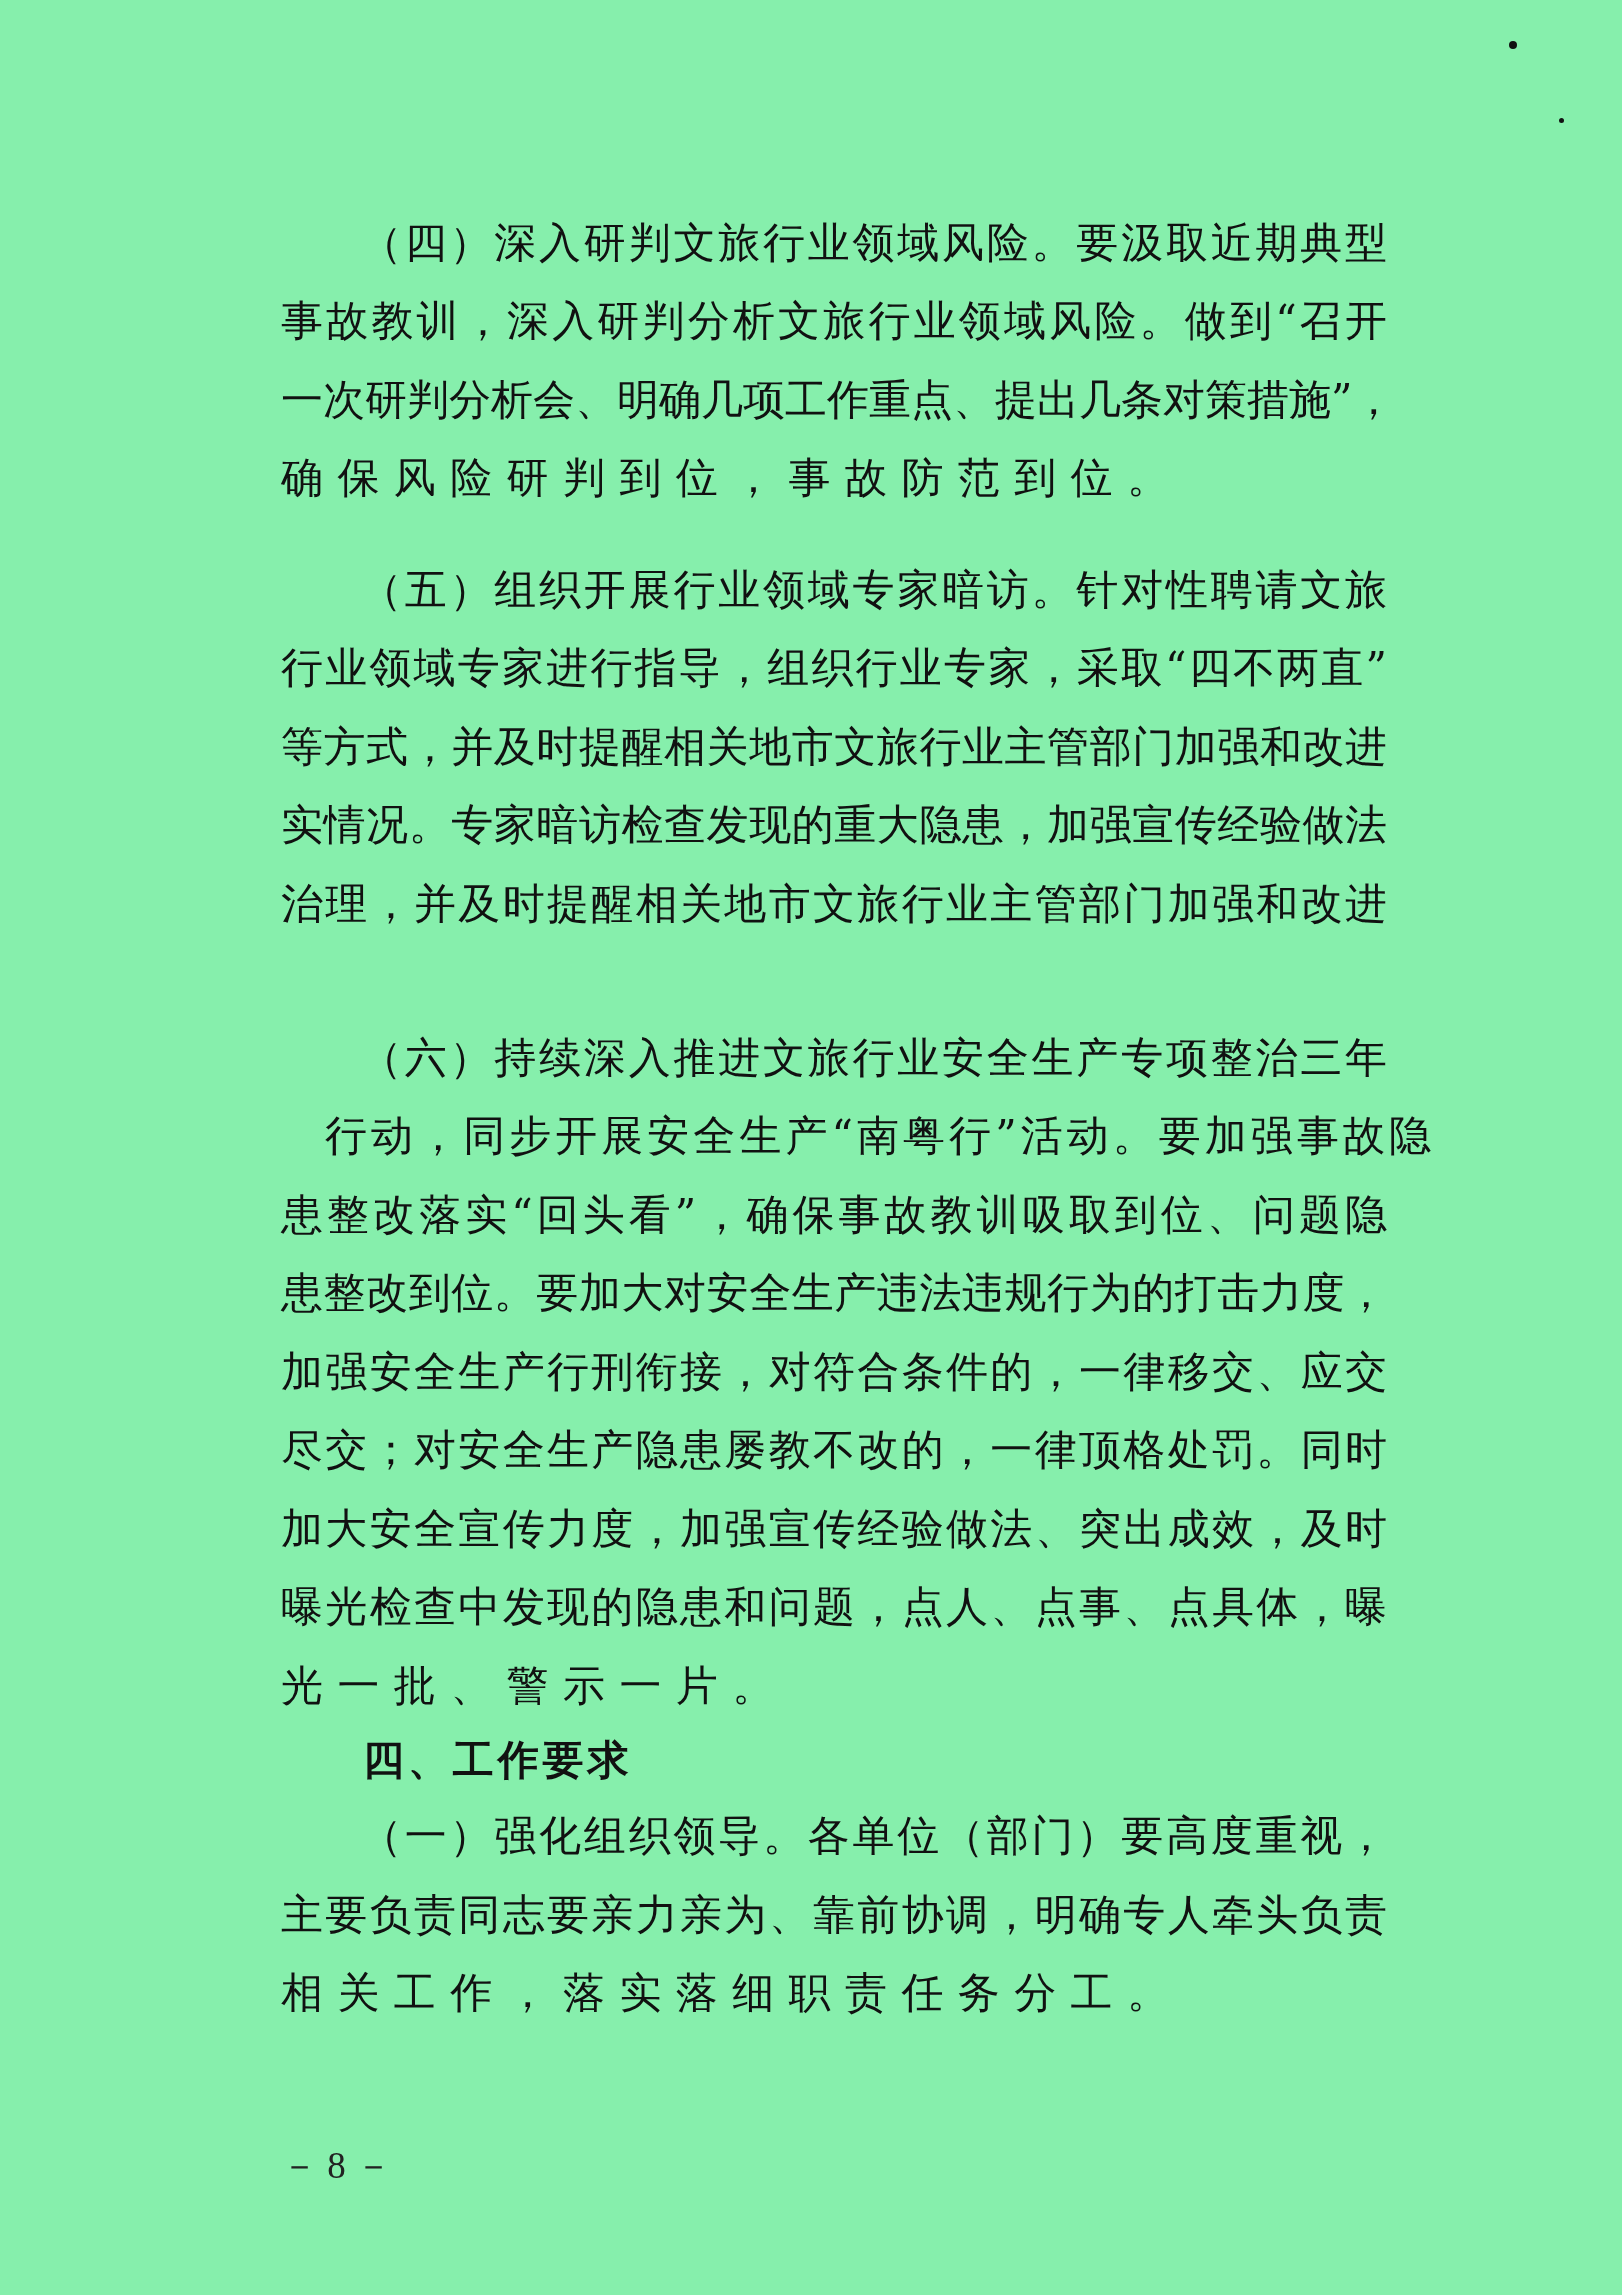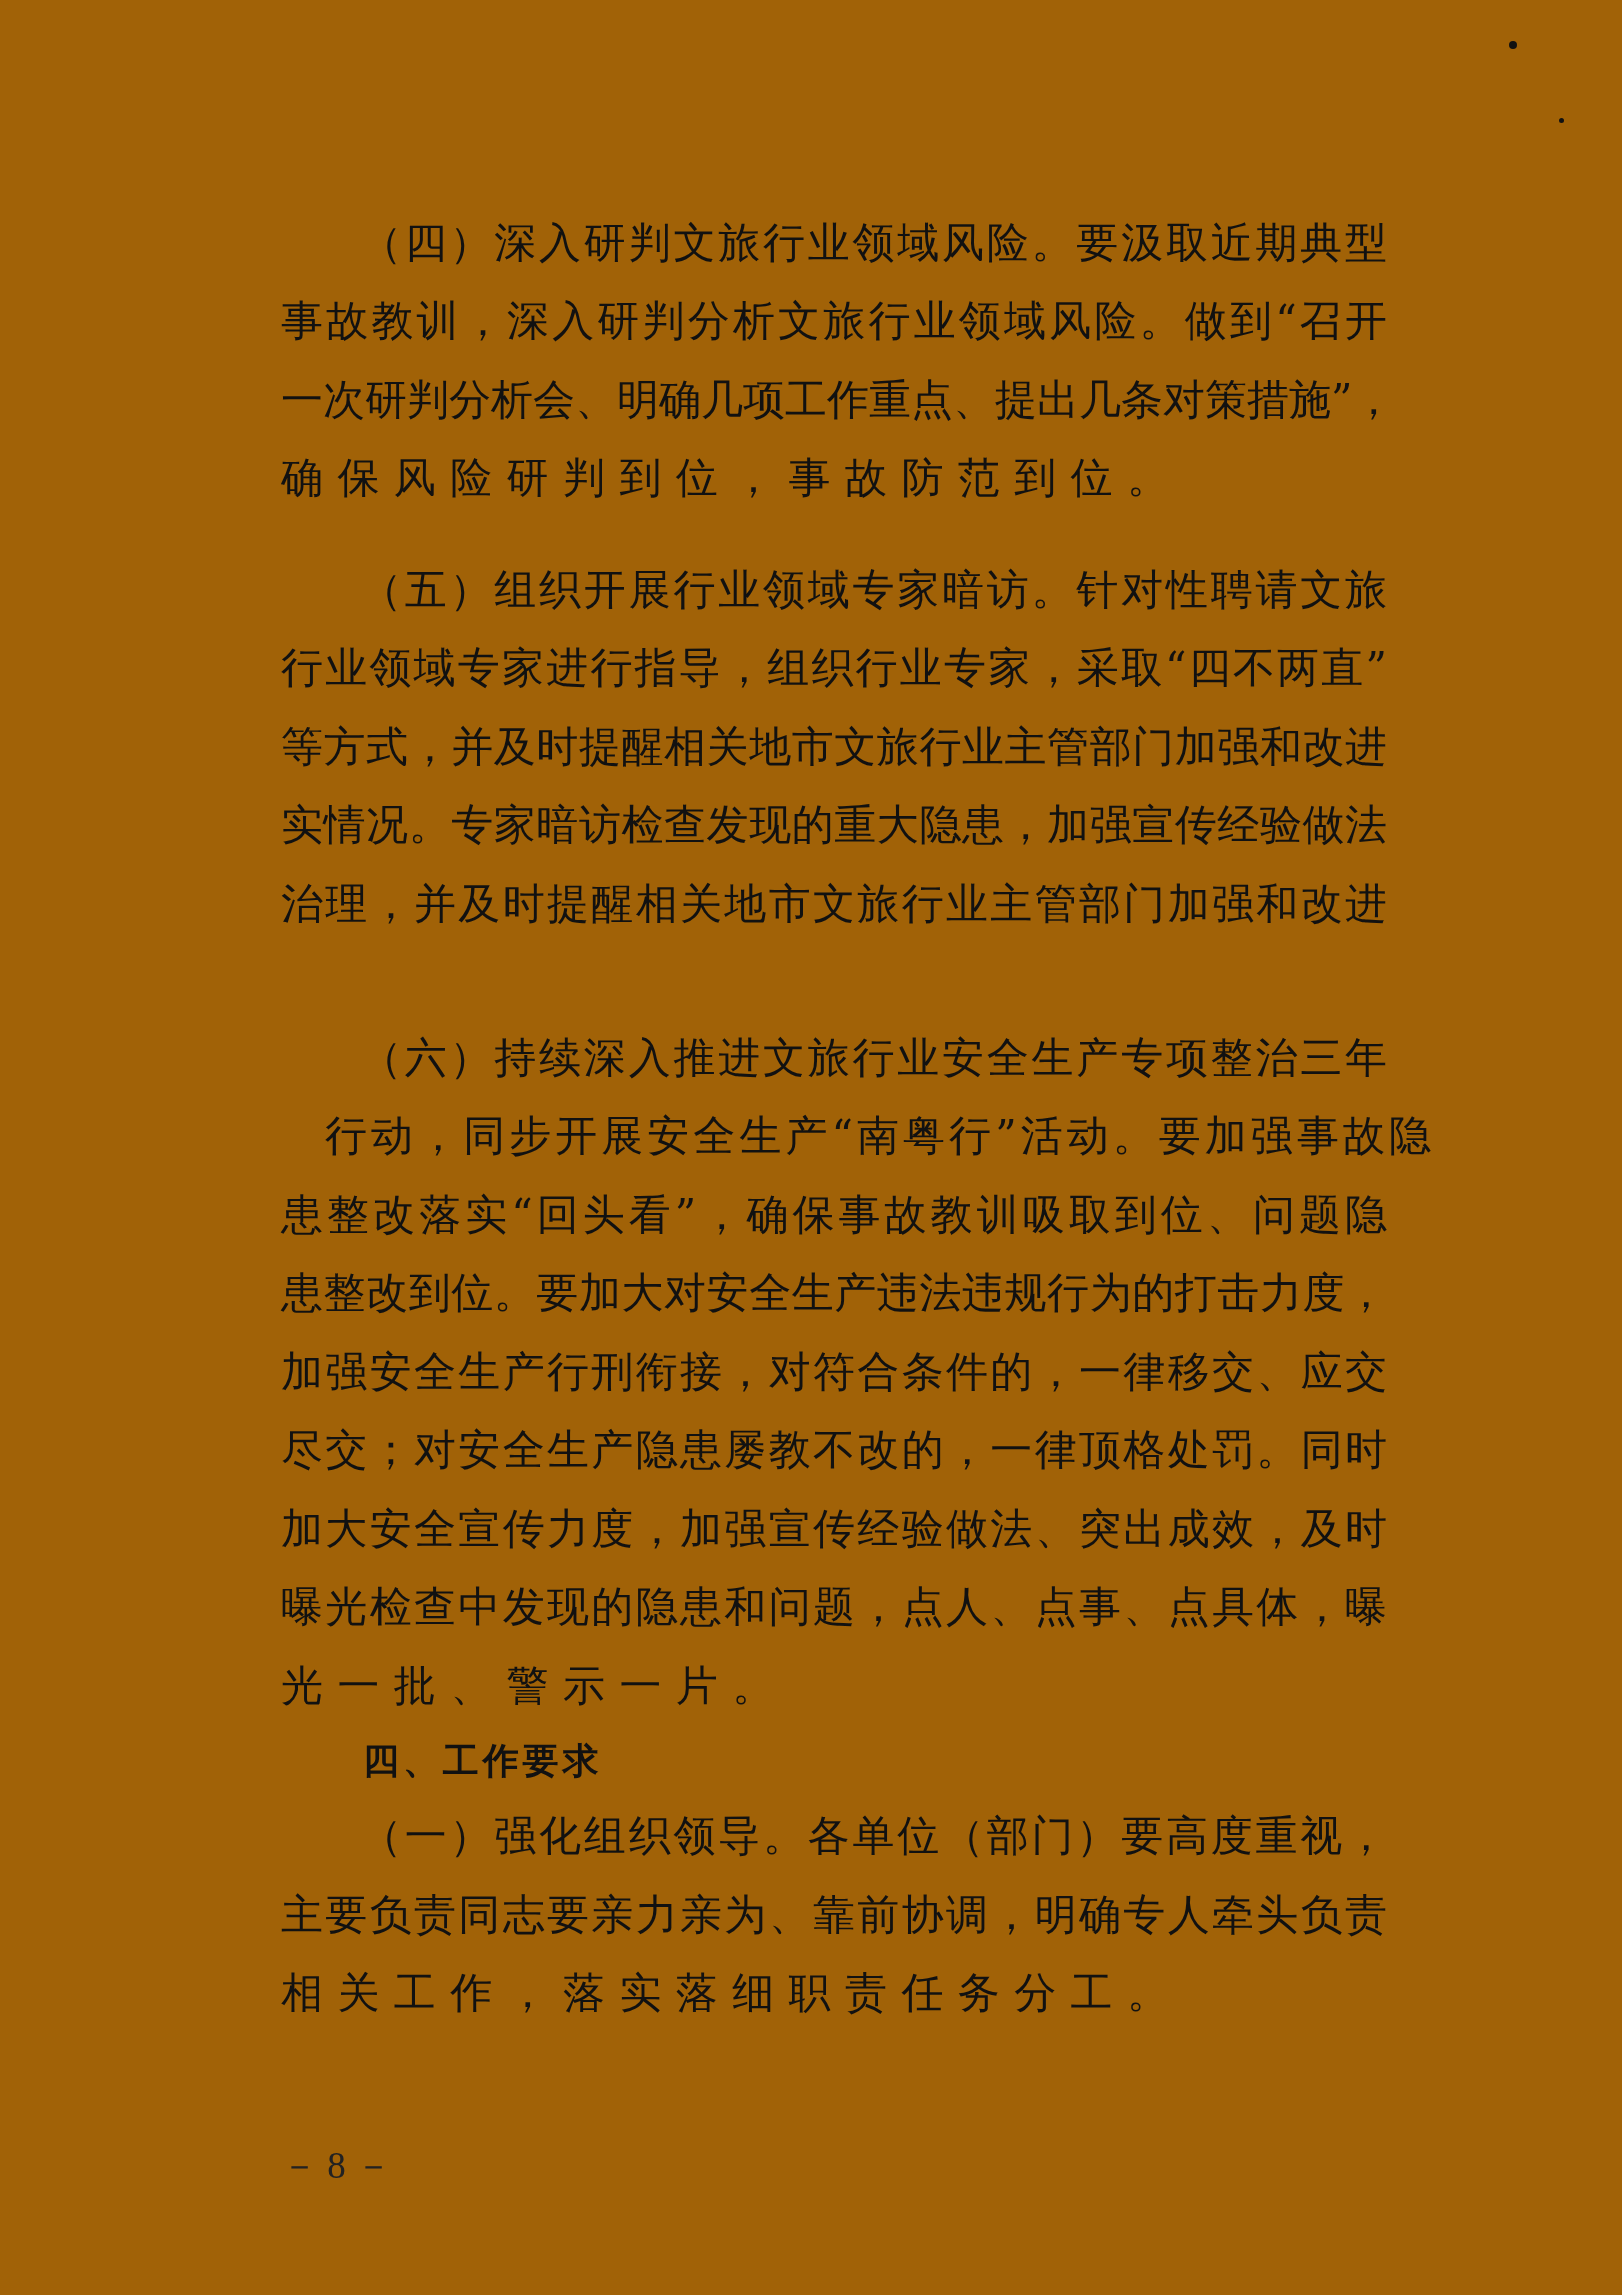--- a/index.html
+++ b/index.html
@@ -1,29 +1,29 @@
 <!DOCTYPE html>
 <html style="font-size:10.5px"><head>
   <meta charset="utf-8">
   <style>
     html, body { margin: 0; padding: 0; background: #ffffff; }
     body { width: 1623px; height: 2295px; position: relative; overflow: hidden; }
-    .page { position: absolute; left: 0; top: 0; width: 1623px; height: 2295px; background: #a16207; }
+    .page { position: absolute; left: 0; top: 0; width: 1623px; height: 2295px; background: #86efac; }
     .line {
       position: absolute; left: 281px; width: 1112px; height: 79px;
       font-family: "DejaVu Serif", "Liberation Serif", serif;
       font-size: 42px; line-height: 79px; color: #111111;
       white-space: nowrap; letter-spacing: 15.7px;
     }
     .line.justify { text-align: justify; text-align-last: justify; letter-spacing: 0; width: 1106px; }
     .line.indent { left: 360px; width: 1027px; }
     .heading {
       position: absolute; left: 363px; height: 79px; line-height: 79px;
       font-family: "DejaVu Sans", "Liberation Sans", sans-serif; font-weight: bold;
-      font-size: 36px; color: #111111; letter-spacing: 3.9px; white-space: nowrap;
+      font-size: 41px; color: #111111; letter-spacing: 3.9px; white-space: nowrap;
     }
     .page-number {
       position: absolute; left: 281px; top: 2140px; height: 52px; line-height: 52px;
       font-family: "Liberation Serif", "DejaVu Serif", serif; font-size: 37px; color: #222222;
       white-space: pre;
     }
     .speck { position: absolute; background: #111; border-radius: 50%; }
   </style>
 </head>
 <body>

